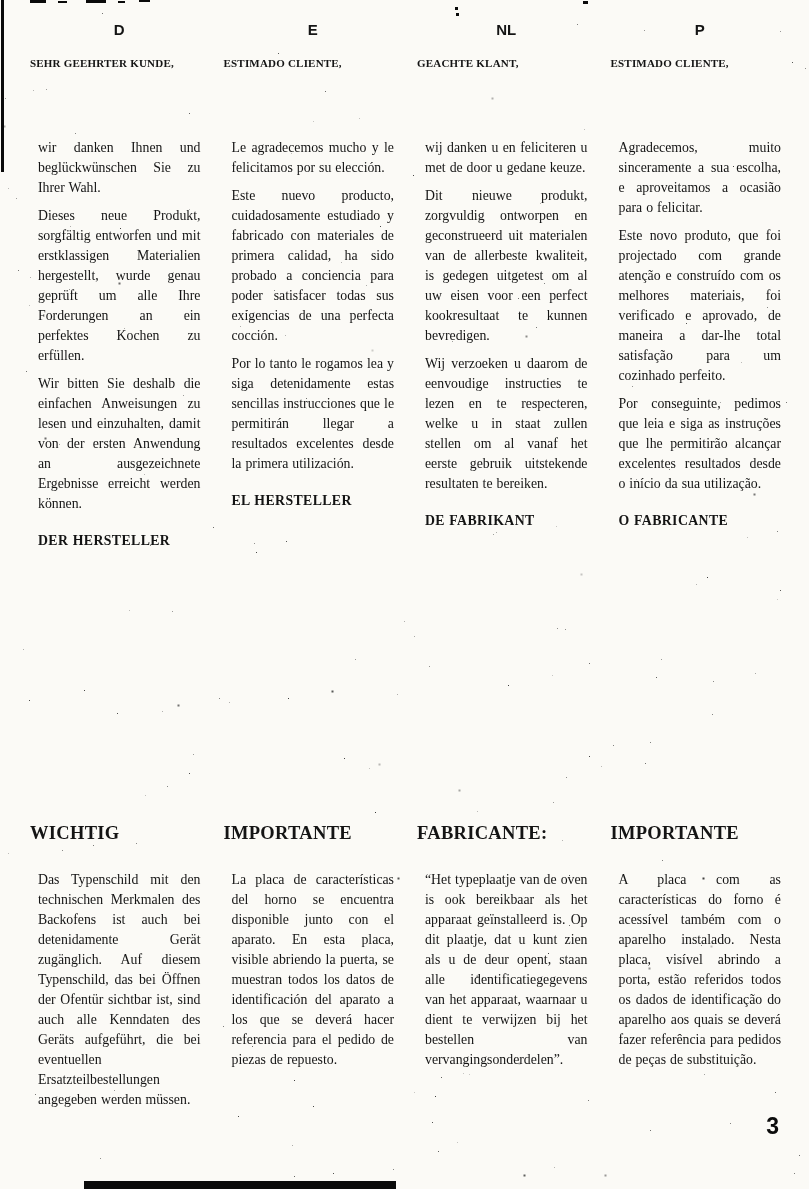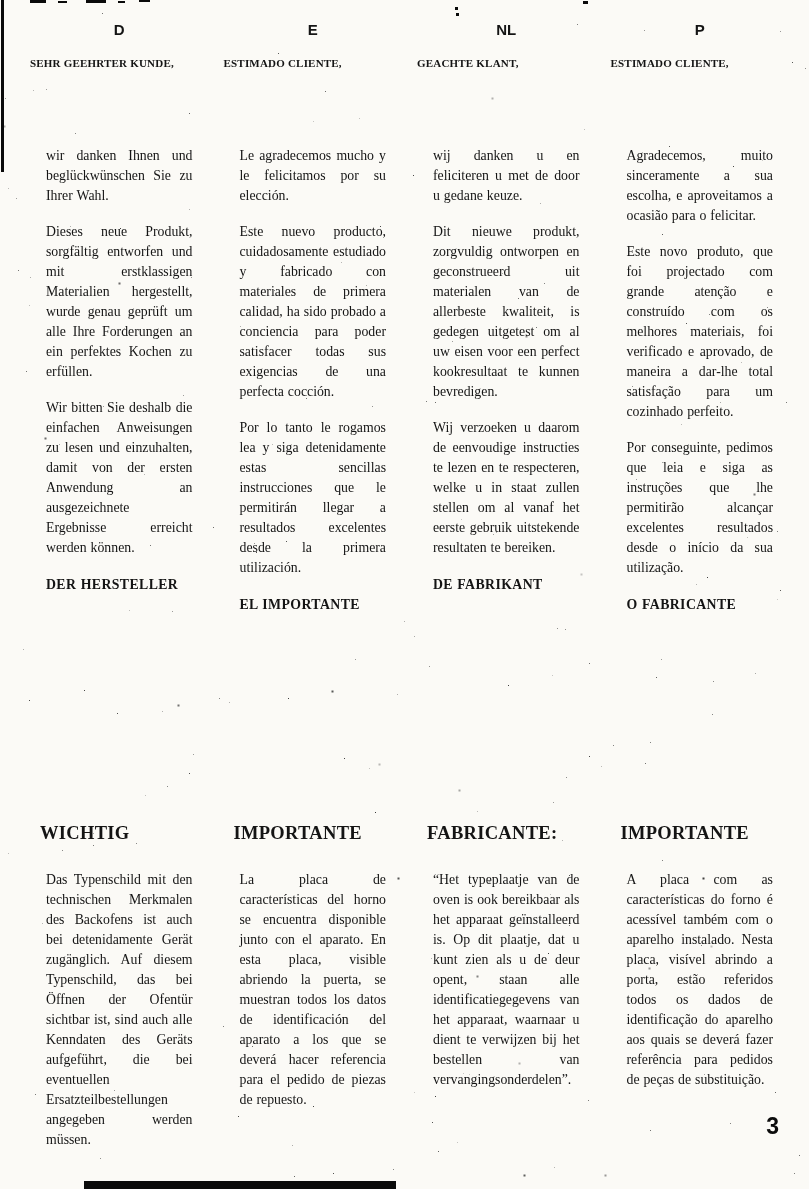--- a/index.html
+++ b/index.html
@@ -21,32 +21,32 @@
     text-align:center;
     font-family:"Liberation Sans", sans-serif;
     font-weight:700;font-size:15px;line-height:16px;
     margin-bottom:18px;
   }
   .gtitle{
     font-weight:700;font-size:11px;line-height:1.32;
     letter-spacing:.2px;min-height:74px;
   }
   .col p{
-    margin:16px;font-size:13.8px;line-height:20px;
+    margin:8px;font-size:13.8px;line-height:20px;
     text-align:justify;text-justify:inter-word;
     word-spacing:.5px;
   }
   .sig{
     margin-top:17px !important;
     font-weight:700;font-size:13.5px;letter-spacing:.4px;
     text-align:left;
   }
   .ntitle{
     font-weight:700;font-size:18.5px;letter-spacing:.3px;
-    margin:0 0 26px 10px;line-height:1.2;
+    margin:0 0 26px 0;line-height:1.2;
   }
   .pagenum{
     position:absolute;top:1113px;right:30px;
     font-family:"Liberation Sans", sans-serif;
     font-weight:700;font-size:23px;color:#0c0c0c;
   }
   
   .artifact{position:absolute;background:#0a0a0a;}
   .left-bar{left:1px;top:0;width:3px;height:172px;}
   .bottom-bar{left:84px;top:1181px;width:312px;height:8px;}
@@ -68,21 +68,21 @@
     <p>Wir bitten Sie deshalb die einfachen Anweisungen zu lesen und einzuhalten, damit von der ersten Anwendung an ausgezeichnete Ergebnisse erreicht werden können.</p>
     <p class="sig">DER HERSTELLER</p>
   </div>
 
   <div class="col">
     <div class="lang">E</div>
     <div class="gtitle">ESTIMADO CLIENTE,</div>
     <p>Le agradecemos mucho y le felicitamos por su elección.</p>
     <p>Este nuevo producto, cuidadosamente estudiado y fabricado con materiales de primera calidad, ha sido probado a conciencia para poder satisfacer todas sus exigencias de una perfecta cocción.</p>
     <p>Por lo tanto le rogamos lea y siga detenidamente estas sencillas instrucciones que le permitirán llegar a resultados excelentes desde la primera utilización.</p>
-    <p class="sig">EL IMPORTANTE</p>
+    <p class="sig">EL HERSTELLER</p>
   </div>
 
   <div class="col">
     <div class="lang">NL</div>
     <div class="gtitle">GEACHTE KLANT,</div>
     <p>wij danken u en feliciteren u met de door u gedane keuze.</p>
     <p>Dit nieuwe produkt, zorgvuldig ontworpen en geconstrueerd uit materialen van de allerbeste kwaliteit, is gedegen uitgetest om al uw eisen voor een perfect kookresultaat te kunnen bevredigen.</p>
     <p>Wij verzoeken u daarom de eenvoudige instructies te lezen en te respecteren, welke u in staat zullen stellen om al vanaf het eerste gebruik uitstekende resultaten te bereiken.</p>
     <p class="sig">DE FABRIKANT</p>
   </div>

